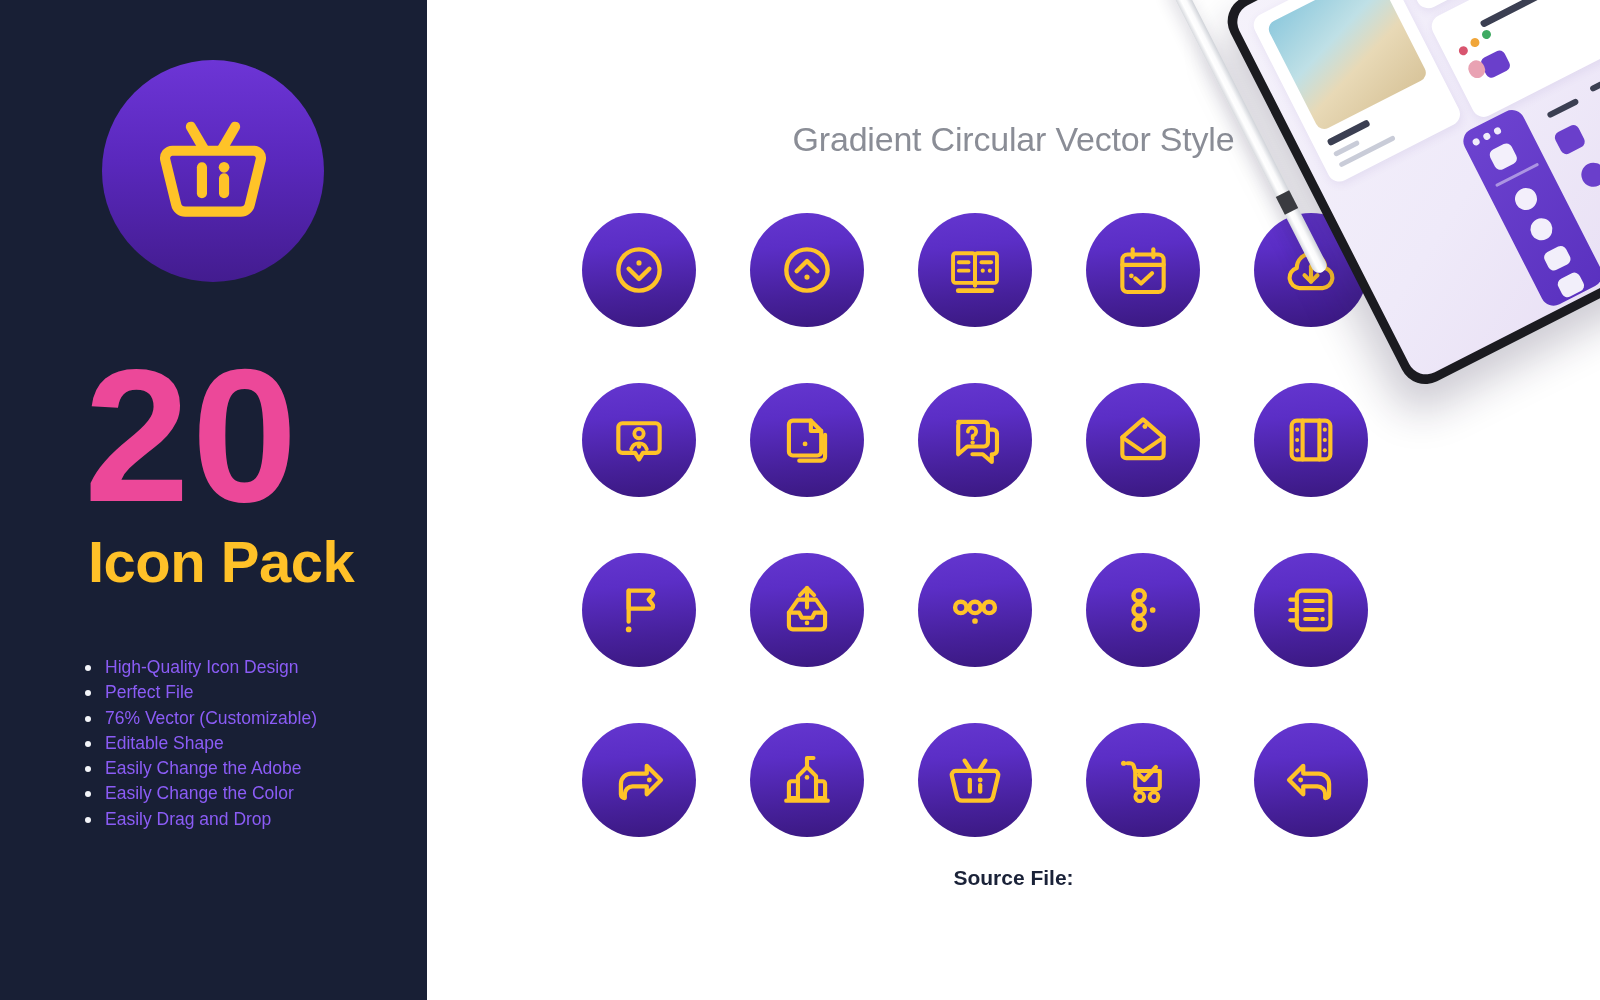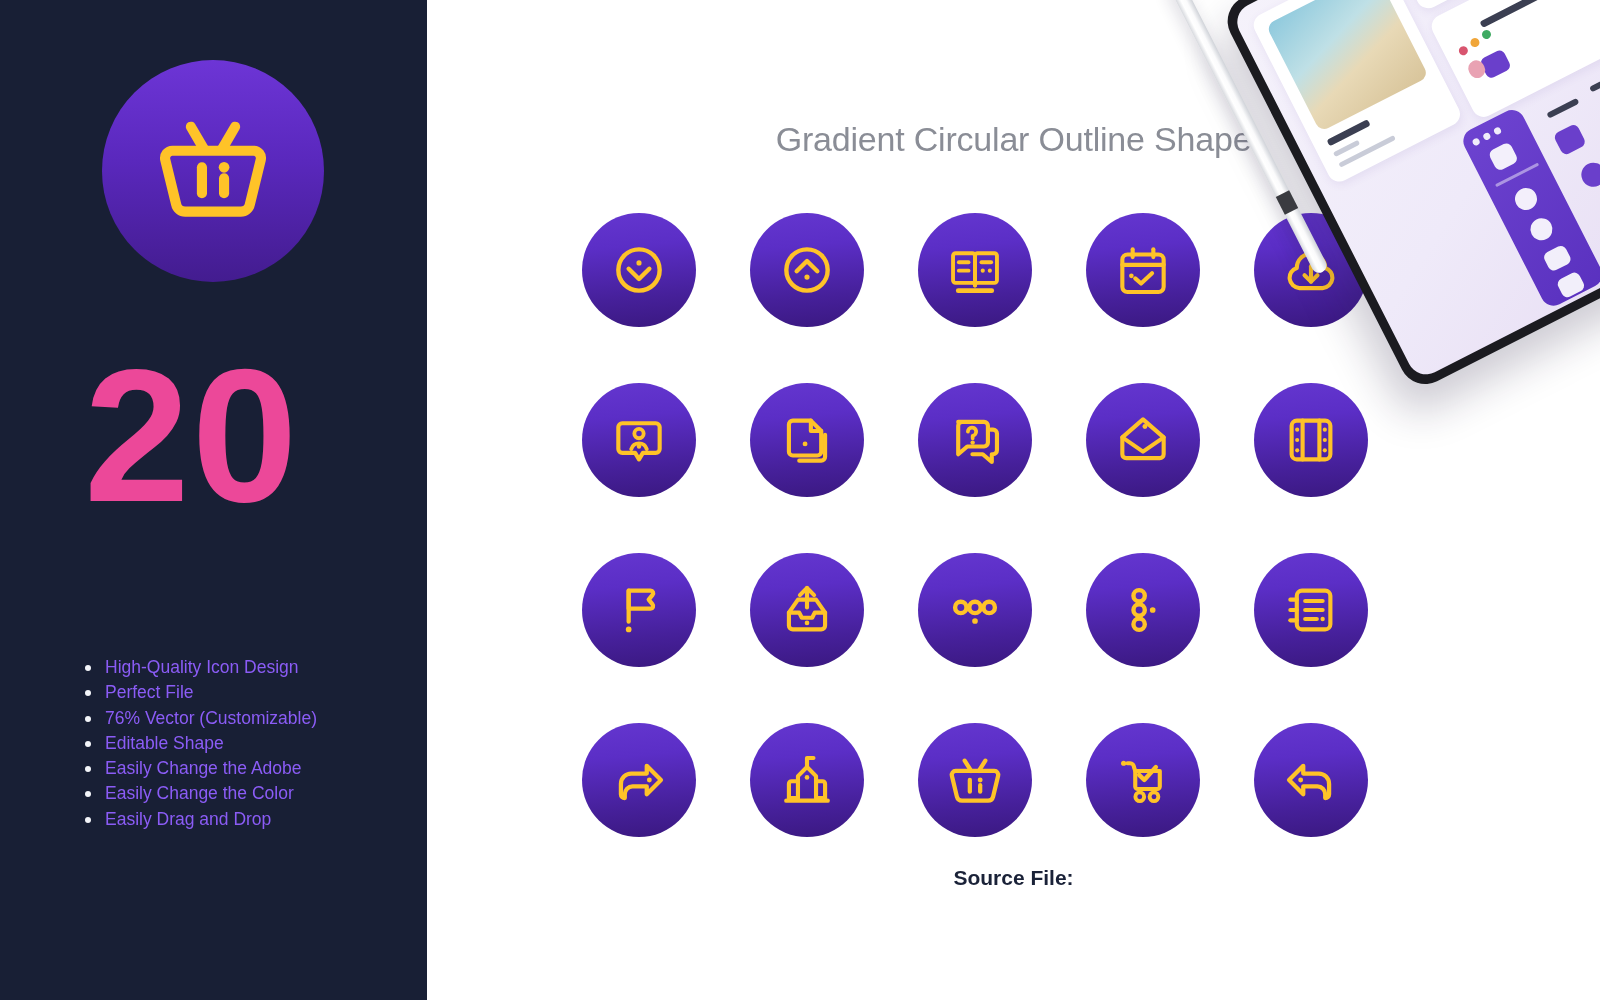--- a/index.html
+++ b/index.html
@@ -224,35 +224,36 @@
         <path d="M44 8 L37 20" fill="none" stroke="#ffc328" stroke-width="5.5" stroke-linecap="round"></path>
         <path d="M10 21 H54 a4 4 0 0 1 3.9 4.9 L52 50 a5 5 0 0 1 -4.9 4 H16.9 a5 5 0 0 1 -4.9 -4 L6.1 25.9 A4 4 0 0 1 10 21 Z" fill="none" stroke="#ffc328" stroke-width="5.5" stroke-linejoin="round"></path>
         <path d="M26 30 V44" fill="none" stroke="#ffc328" stroke-width="5.5" stroke-linecap="round"></path>
         <path d="M38 36 V44" fill="none" stroke="#ffc328" stroke-width="5.5" stroke-linecap="round"></path>
         <circle cx="38" cy="30" r="2.9" fill="#ffc328"></circle>
       </svg>
     </span>
   </div>
 
   <div class="big-count">20</div>
+  <div class="pack-label">Icon Pack</div>
 
   <ul class="feature-list">
     <li>High-Quality Icon Design</li>
     <li>Perfect File</li>
     <li>76% Vector (Customizable)</li>
     <li>Editable Shape</li>
     <li>Easily Change the Adobe</li>
     <li>Easily Change the Color</li>
     <li>Easily Drag and Drop</li>
   </ul>
 </aside>
 
 <main class="main">
 
-  <h2 class="subtitle">Gradient Circular Outline Shape</h2>
+  <h2 class="subtitle">Gradient Circular Vector Style</h2>
 
   <div class="icon-grid">
 
     <div class="icon-tile">
       <span>
         <svg viewBox="0 0 48 48">
             <circle cx="24" cy="24" r="16" stroke-width="3.4"></circle>
             <path d="M16 23 L24 31 L32 23" stroke-width="3.4"></path>
             <circle class="dot" cx="24" cy="18.5" r="2"></circle>
           </svg>

